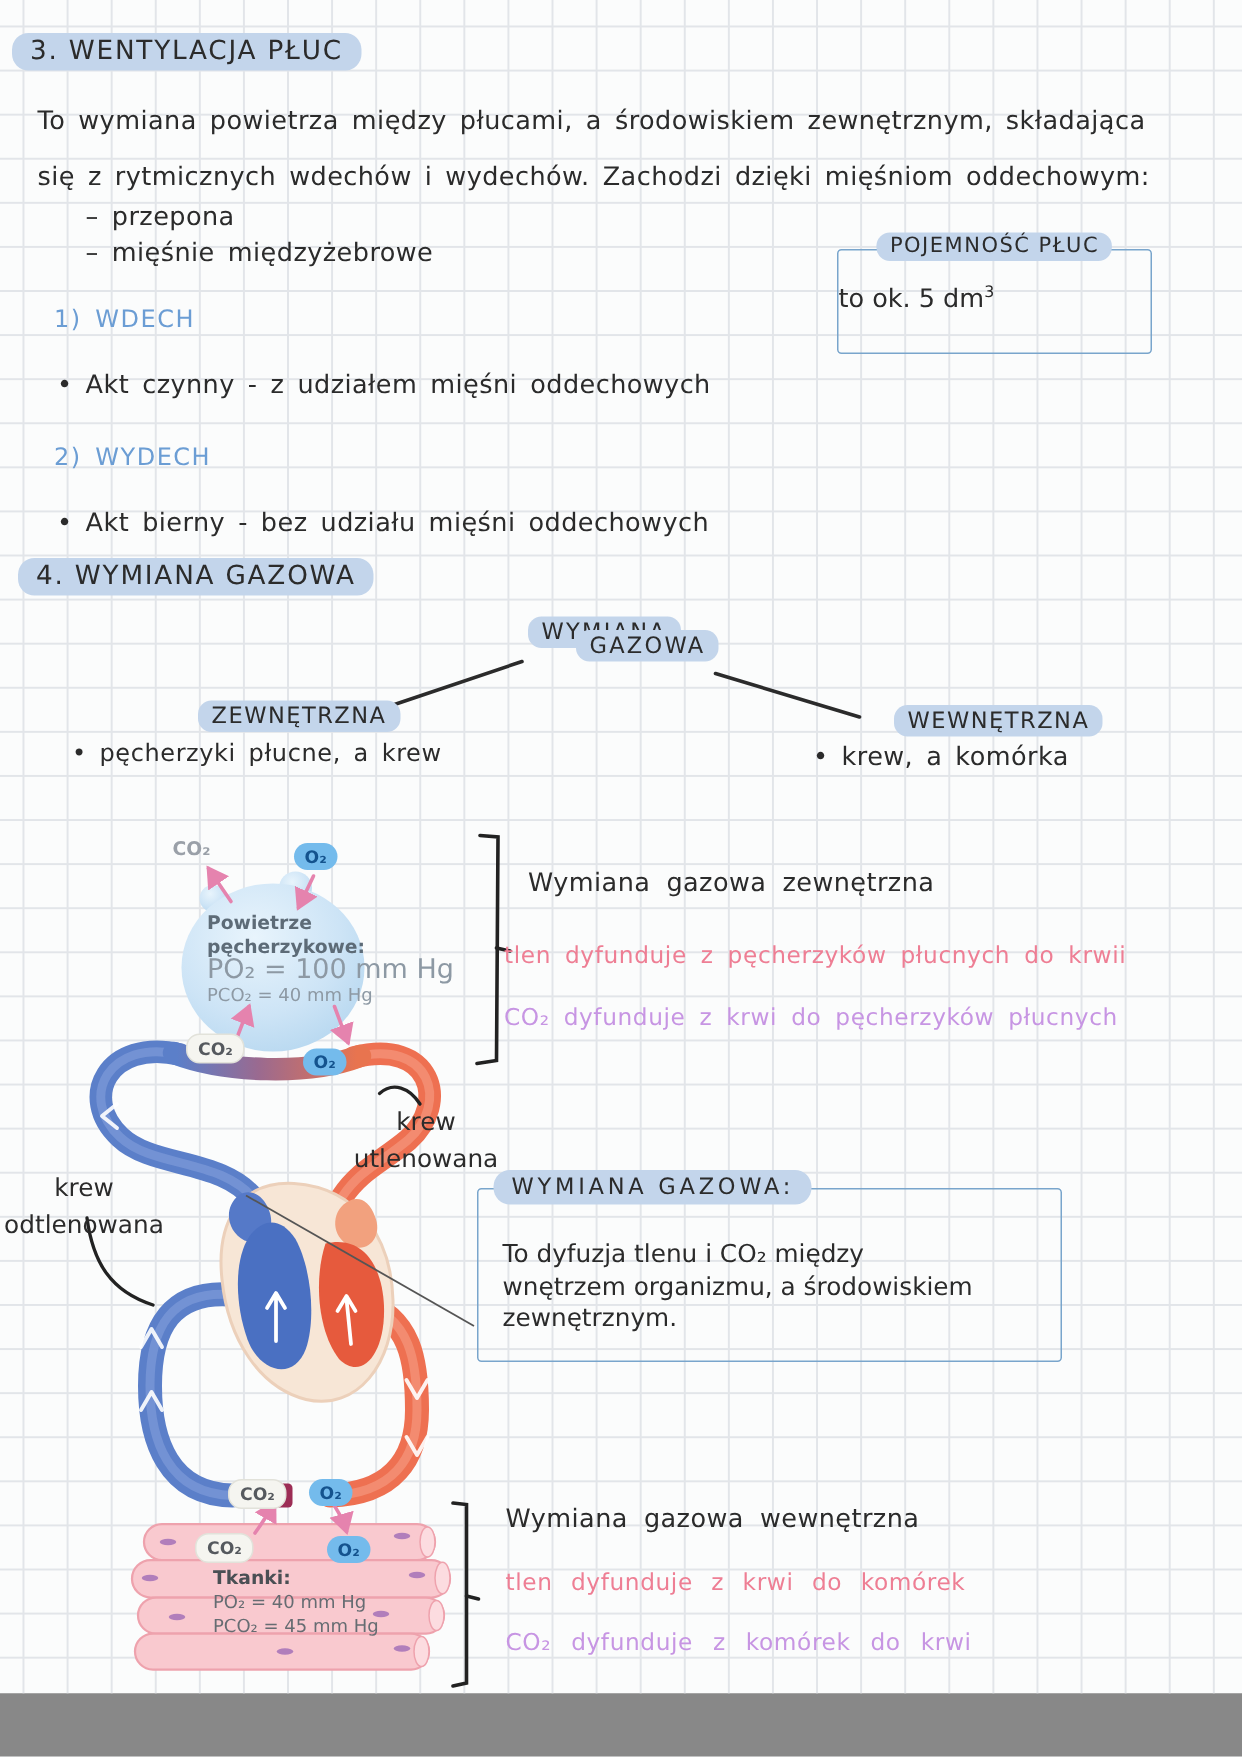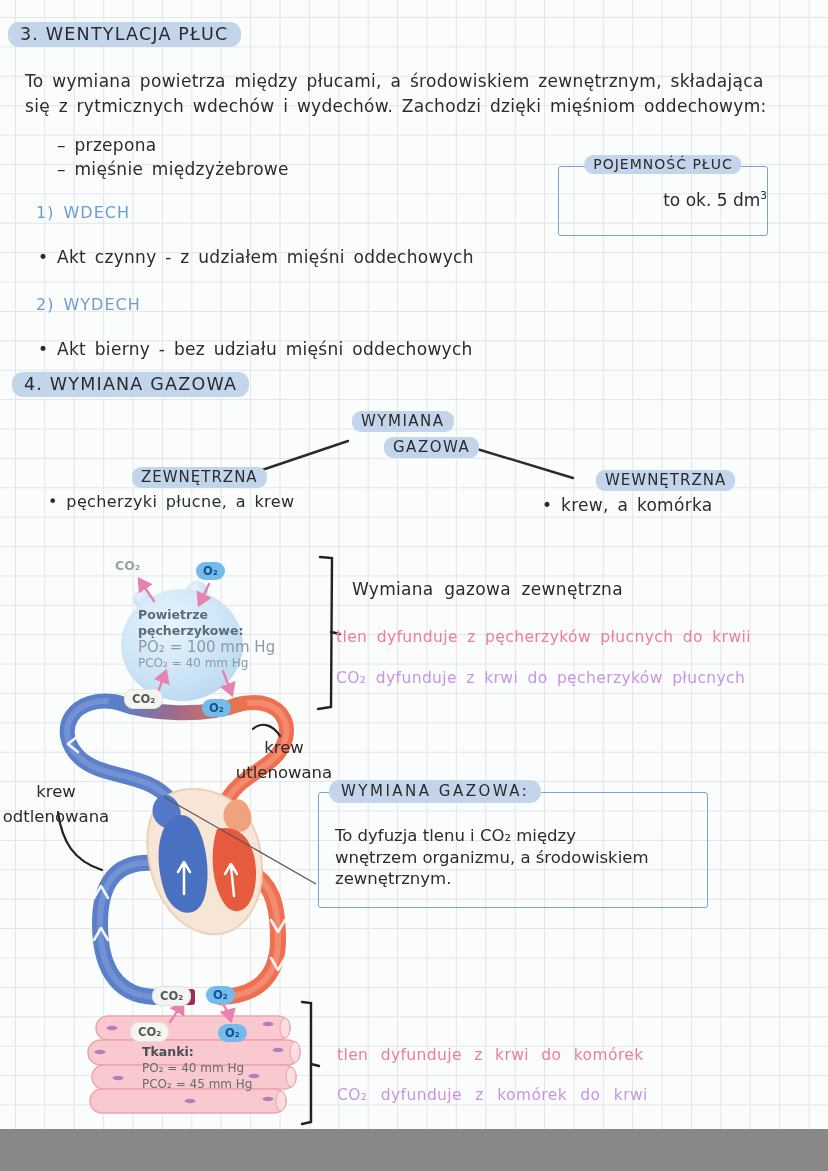--- a/index.html
+++ b/index.html
@@ -148,39 +148,39 @@
     </g>
 
     <g stroke="#e583ae" stroke-width="2.4" fill="none" stroke-linecap="round">
       <path d="M170,1022 C175,1015 179,1009 183,1002" marker-end="url(#mPink)"></path>
       <path d="M221,1001 C226,1008 229,1014 231,1021" marker-end="url(#mPink)"></path>
     </g>
   </svg>
 
   <div class="abs hand hl" style="left:8px;top:22px;z-index:2;font-size:17.5px;letter-spacing:1.2px">3. WENTYLACJA PŁUC</div>
   <div class="abs hand t17" style="left:25px;top:71px;z-index:2">To wymiana powietrza między płucami, a środowiskiem zewnętrznym, składająca</div>
-  <div class="abs hand t17" style="left:25px;top:96px;z-index:2">się z rytmicznych wdechów i wydechów. Zachodzi dzięki mięśniom oddechowym:</div>
+  <div class="abs hand t17" style="left:25px;top:108px;z-index:2">się z rytmicznych wdechów i wydechów. Zachodzi dzięki mięśniom oddechowym:</div>
 
   <div class="abs hand t17" style="left:57px;top:135px;z-index:2">– przepona</div>
   <div class="abs hand t17" style="left:57px;top:159px;z-index:2">– mięśnie międzyżebrowe</div>
 
   <div class="bluebox" style="left:558px;top:166px;width:208px;height:68px;z-index:2">
     <div class="hand hl-s" style="position:absolute;left:50%;top:-12px;transform:translateX(-50%);font-size:14px;letter-spacing:1px">POJEMNOŚĆ PŁUC</div>
-    <div class="hand" style="position:absolute;left:0;right:0;top:22px;text-align:right;font-size:17px"><span>to ok. 5 dm</span><sup>3</sup></div>
+    <div class="hand" style="position:absolute;left:0;right:0;top:22px;text-align:left;font-size:17px"><span>to ok. 5 dm</span><sup>3</sup></div>
   </div>
 
   <div class="abs hand blue t16" style="left:36px;top:203px;z-index:2;letter-spacing:1px">1) WDECH</div>
   <div class="abs hand t17" style="left:38px;top:247px;z-index:2">• Akt czynny - z udziałem mięśni oddechowych</div>
   <div class="abs hand blue t16" style="left:36px;top:295px;z-index:2;letter-spacing:1px">2) WYDECH</div>
   <div class="abs hand t17" style="left:38px;top:339px;z-index:2">• Akt bierny - bez udziału mięśni oddechowych</div>
 
   <div class="abs hand hl" style="left:12px;top:372px;z-index:2;font-size:17.5px;letter-spacing:1.2px">4. WYMIANA GAZOWA</div>
 
   <div class="abs hand hl-s" style="left:352px;top:411px;z-index:2;font-size:15px;letter-spacing:1.5px">WYMIANA</div>
-  <div class="abs hand hl-s" style="left:384px;top:437px;z-index:2;font-size:15px;letter-spacing:1.5px">GAZOWA</div>
+  <div class="abs hand hl-s" style="left:384px;top:420px;z-index:2;font-size:15px;letter-spacing:1.5px">GAZOWA</div>
   <div class="abs hand hl-s" style="left:132px;top:467px;z-index:2;font-size:15px;letter-spacing:1px">ZEWNĘTRZNA</div>
   <div class="abs hand t16" style="left:48px;top:492px;z-index:2">• pęcherzyki płucne, a krew</div>
   <div class="abs hand hl-s" style="left:596px;top:470px;z-index:2;font-size:15px;letter-spacing:1px">WEWNĘTRZNA</div>
   <div class="abs hand t17" style="left:542px;top:495px;z-index:2">• krew, a komórka</div>
 
   <div class="abs hand t17" style="left:352px;top:579px;z-index:2;word-spacing:5px">Wymiana gazowa zewnętrzna</div>
   <div class="abs hand pink t15" style="left:336px;top:628px;z-index:2">tlen dyfunduje z pęcherzyków płucnych do krwii</div>
   <div class="abs hand purple t15" style="left:336px;top:669px;z-index:2">CO₂ dyfunduje z krwi do pęcherzyków płucnych</div>
 
   <div class="abs hand" style="left:228px;top:735px;width:112px;z-index:2;text-align:center;font-size:16.5px;line-height:25px">
@@ -194,30 +194,31 @@
 
   <div class="bluebox" style="left:318px;top:792px;width:388px;height:114px;z-index:2">
     <div style="position:absolute;left:16px;top:32px;font-size:16.5px;line-height:21.5px" class="hand">
       <div>To dyfuzja tlenu i CO₂ między</div>
       <div>wnętrzem organizmu, a środowiskiem</div>
       <div>zewnętrznym.</div>
     </div>
     <div class="hand hl" style="position:absolute;left:10px;top:-13px;font-size:15px;letter-spacing:2.5px">WYMIANA GAZOWA:</div>
   </div>
 
+  <div class="abs hand t17" style="left:337px;top:1003px;z-index:2;word-spacing:5px">Wymiana gazowa wewnętrzna</div>
   <div class="abs hand pink t15" style="left:337px;top:1046px;z-index:2;word-spacing:7px">tlen dyfunduje z krwi do komórek</div>
   <div class="abs hand purple t15" style="left:337px;top:1086px;z-index:2;word-spacing:8px">CO₂ dyfunduje z komórek do krwi</div>
 
   <div class="abs print" style="left:115px;top:558px;z-index:2;font-size:12.5px;font-weight:700;color:#9aa0a8">CO₂</div>
   <div class="abs tag tag-o2" style="left:196px;top:562px;z-index:2">O₂</div>
 
   <div class="abs print" style="left:138px;top:607px;z-index:2;line-height:16px">
     <div style="font-size:12.5px;font-weight:700;color:#5d6b77">Powietrze</div>
     <div style="font-size:12.5px;font-weight:700;color:#5d6b77">pęcherzykowe:</div>
-    <div style="font-size:15px;color:#8d99a4">PO₂ = 100 mm Hg</div>
+    <div style="font-size:18px;color:#8d99a4">PO₂ = 100 mm Hg</div>
     <div style="font-size:12px;color:#8d99a4">PCO₂ = 40 mm Hg</div>
   </div>
 
   <div class="abs tag tag-co2" style="left:124px;top:689px;z-index:2">CO₂</div>
   <div class="abs tag tag-o2" style="left:202px;top:699px;z-index:2">O₂</div>
 
   <div class="abs tag tag-co2" style="left:152px;top:986px;z-index:2">CO₂</div>
   <div class="abs tag tag-o2" style="left:206px;top:986px;z-index:2">O₂</div>
 
   <div class="abs tag tag-co2" style="left:130px;top:1022px;z-index:2">CO₂</div>

